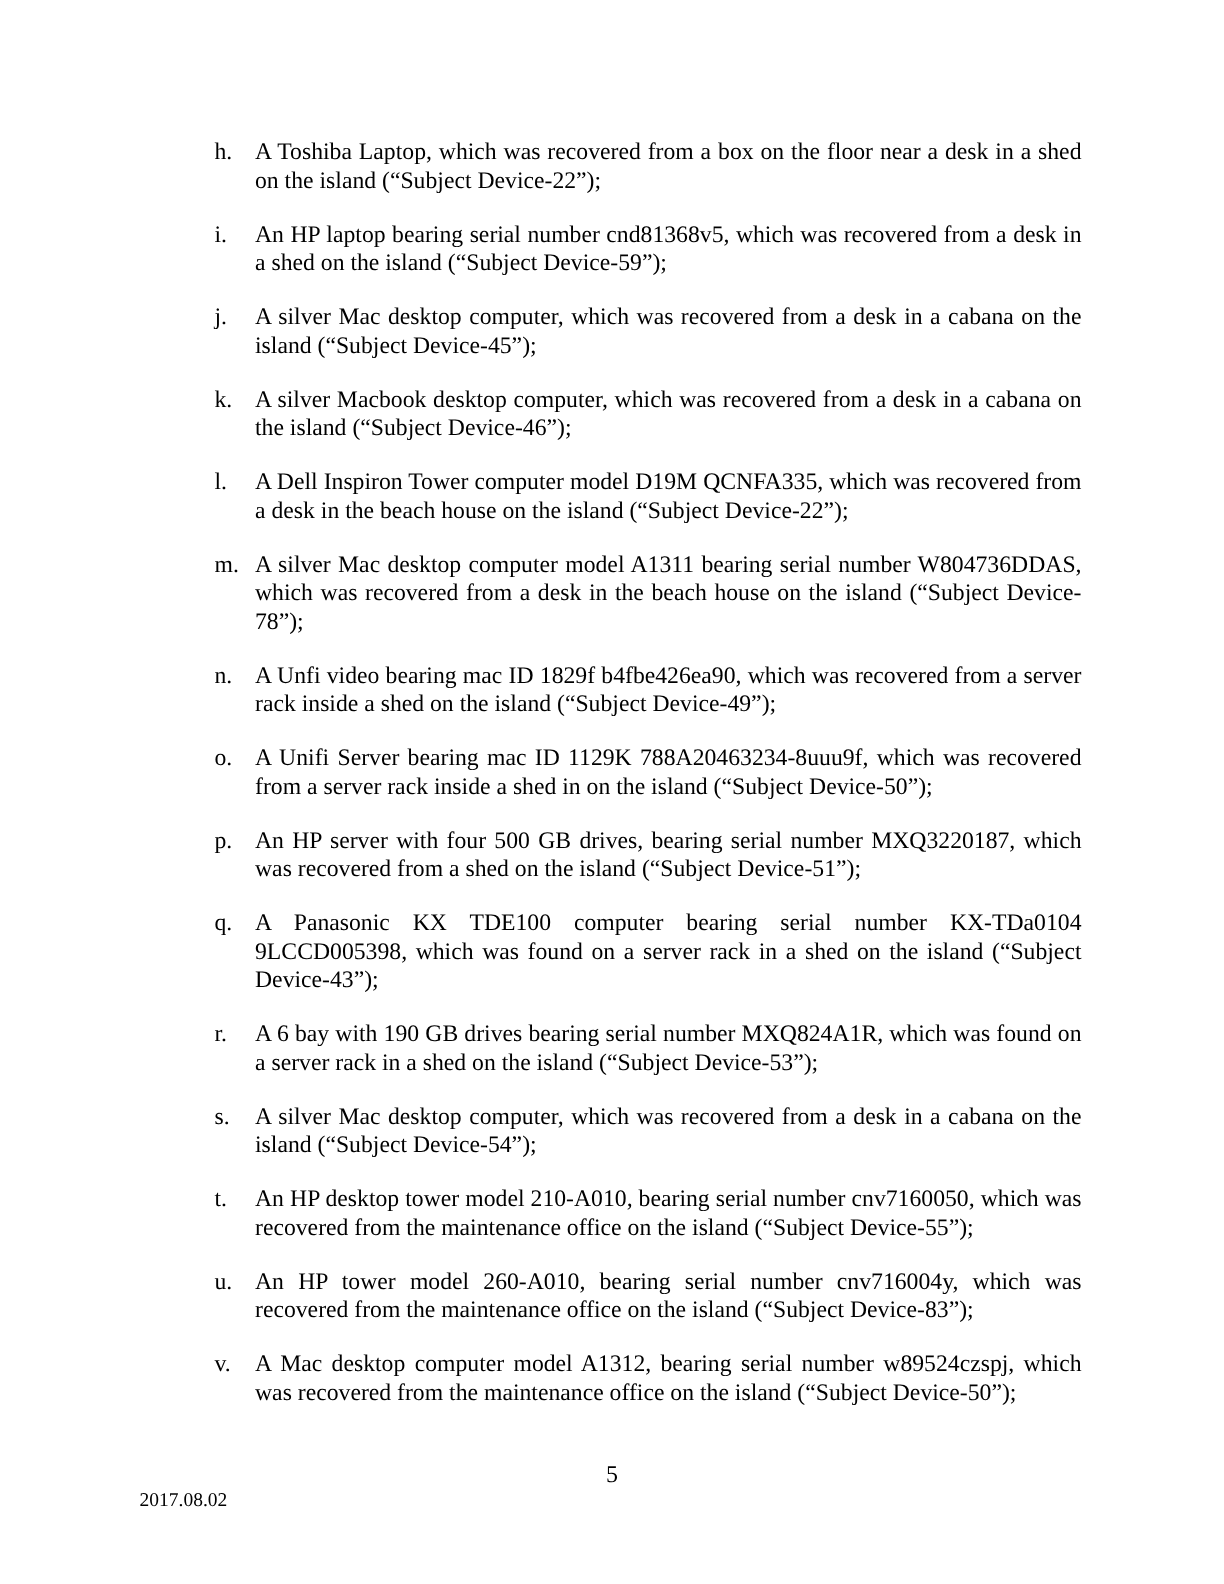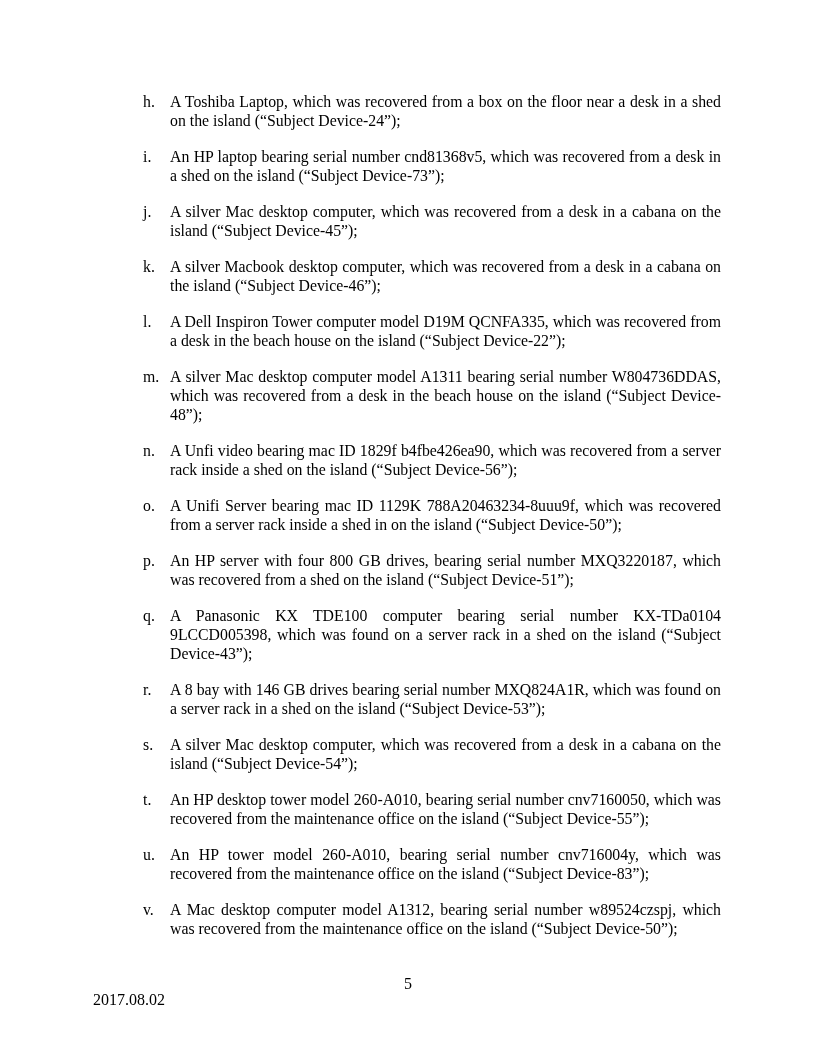--- a/index.html
+++ b/index.html
@@ -45,93 +45,93 @@
     left: 0;
     width: 100%;
     text-align: center;
     font-size: 16px;
     line-height: 19px;
   }
   .footer-date {
     position: absolute;
     top: 992px;
     left: 93px;
-    font-size: 16px;
+    font-size: 13px;
     line-height: 15px;
   }
 </style>
 </head>
 <body>
 
 <div class="page">
   <div class="content">
 
     <div class="item">
       <span class="item-label">h.</span>
-      <p class="item-text">A Toshiba Laptop, which was recovered from a box on the floor near a desk in a shed on the island (“Subject Device-24”);</p>
+      <p class="item-text">A Toshiba Laptop, which was recovered from a box on the floor near a desk in a shed on the island (“Subject Device-22”);</p>
     </div>
 
     <div class="item">
       <span class="item-label">i.</span>
-      <p class="item-text">An HP laptop bearing serial number cnd81368v5, which was recovered from a desk in a shed on the island (“Subject Device-73”);</p>
+      <p class="item-text">An HP laptop bearing serial number cnd81368v5, which was recovered from a desk in a shed on the island (“Subject Device-59”);</p>
     </div>
 
     <div class="item">
       <span class="item-label">j.</span>
       <p class="item-text">A silver Mac desktop computer, which was recovered from a desk in a cabana on the island (“Subject Device-45”);</p>
     </div>
 
     <div class="item">
       <span class="item-label">k.</span>
       <p class="item-text">A silver Macbook desktop computer, which was recovered from a desk in a cabana on the island (“Subject Device-46”);</p>
     </div>
 
     <div class="item">
       <span class="item-label">l.</span>
       <p class="item-text">A Dell Inspiron Tower computer model D19M QCNFA335, which was recovered from a desk in the beach house on the island (“Subject Device-22”);</p>
     </div>
 
     <div class="item">
       <span class="item-label">m.</span>
-      <p class="item-text">A silver Mac desktop computer model A1311 bearing serial number W804736DDAS, which was recovered from a desk in the beach house on the island (“Subject Device-48”);</p>
+      <p class="item-text">A silver Mac desktop computer model A1311 bearing serial number W804736DDAS, which was recovered from a desk in the beach house on the island (“Subject Device-78”);</p>
     </div>
 
     <div class="item">
       <span class="item-label">n.</span>
-      <p class="item-text">A Unfi video bearing mac ID 1829f b4fbe426ea90, which was recovered from a server rack inside a shed on the island (“Subject Device-56”);</p>
+      <p class="item-text">A Unfi video bearing mac ID 1829f b4fbe426ea90, which was recovered from a server rack inside a shed on the island (“Subject Device-49”);</p>
     </div>
 
     <div class="item">
       <span class="item-label">o.</span>
       <p class="item-text">A Unifi Server bearing mac ID 1129K 788A20463234-8uuu9f, which was recovered from a server rack inside a shed in on the island (“Subject Device-50”);</p>
     </div>
 
     <div class="item">
       <span class="item-label">p.</span>
-      <p class="item-text">An HP server with four 800 GB drives, bearing serial number MXQ3220187, which was recovered from a shed on the island (“Subject Device-51”);</p>
+      <p class="item-text">An HP server with four 500 GB drives, bearing serial number MXQ3220187, which was recovered from a shed on the island (“Subject Device-51”);</p>
     </div>
 
     <div class="item">
       <span class="item-label">q.</span>
       <p class="item-text">A Panasonic KX TDE100 computer bearing serial number KX-TDa0104 9LCCD005398, which was found on a server rack in a shed on the island (“Subject Device-43”);</p>
     </div>
 
     <div class="item">
       <span class="item-label">r.</span>
-      <p class="item-text">A 8 bay with 146 GB drives bearing serial number MXQ824A1R, which was found on a server rack in a shed on the island (“Subject Device-53”);</p>
+      <p class="item-text">A 6 bay with 190 GB drives bearing serial number MXQ824A1R, which was found on a server rack in a shed on the island (“Subject Device-53”);</p>
     </div>
 
     <div class="item">
       <span class="item-label">s.</span>
       <p class="item-text">A silver Mac desktop computer, which was recovered from a desk in a cabana on the island (“Subject Device-54”);</p>
     </div>
 
     <div class="item">
       <span class="item-label">t.</span>
-      <p class="item-text">An HP desktop tower model 260-A010, bearing serial number cnv7160050, which was recovered from the maintenance office on the island (“Subject Device-55”);</p>
+      <p class="item-text">An HP desktop tower model 210-A010, bearing serial number cnv7160050, which was recovered from the maintenance office on the island (“Subject Device-55”);</p>
     </div>
 
     <div class="item">
       <span class="item-label">u.</span>
       <p class="item-text">An HP tower model 260-A010, bearing serial number cnv716004y, which was recovered from the maintenance office on the island (“Subject Device-83”);</p>
     </div>
 
     <div class="item">
       <span class="item-label">v.</span>
       <p class="item-text">A Mac desktop computer model A1312, bearing serial number w89524czspj, which was recovered from the maintenance office on the island (“Subject Device-50”);</p>

